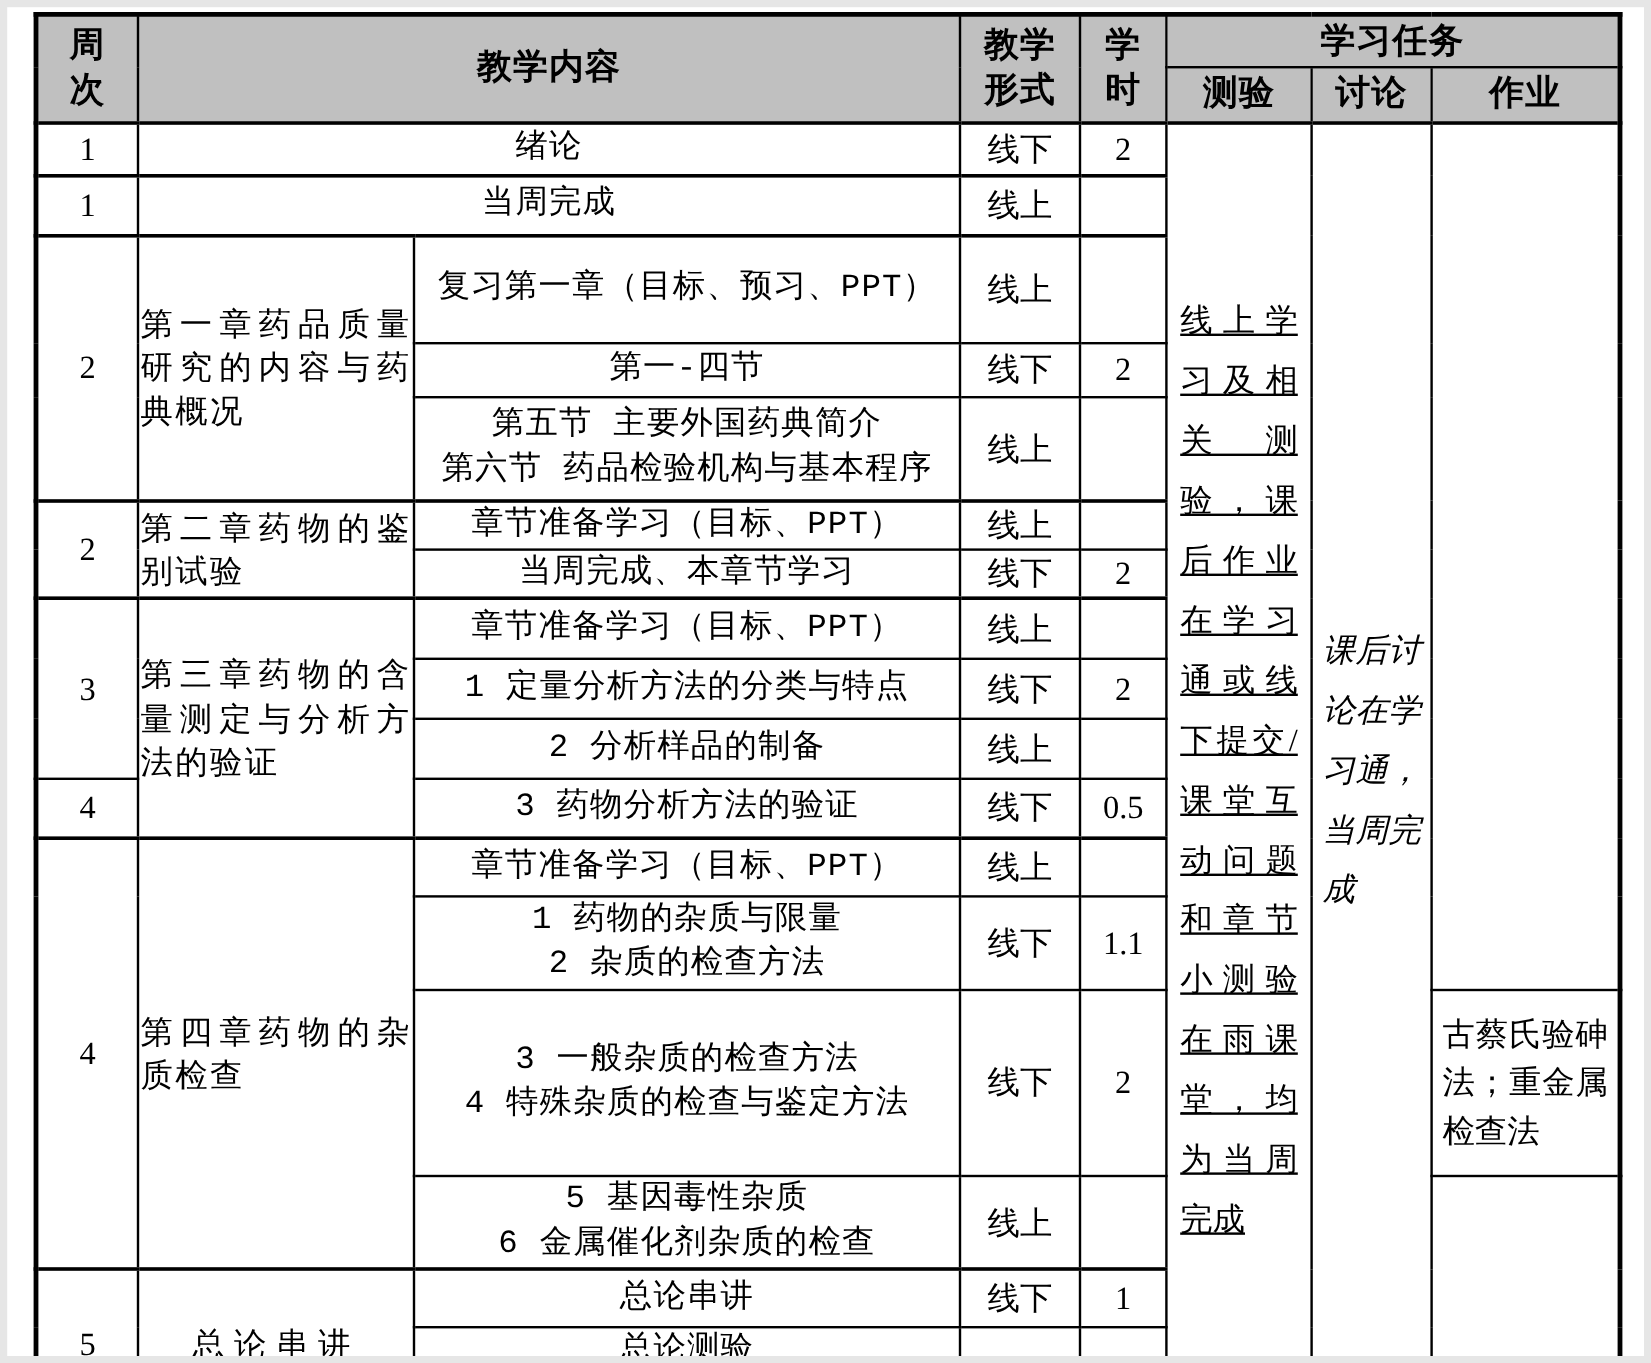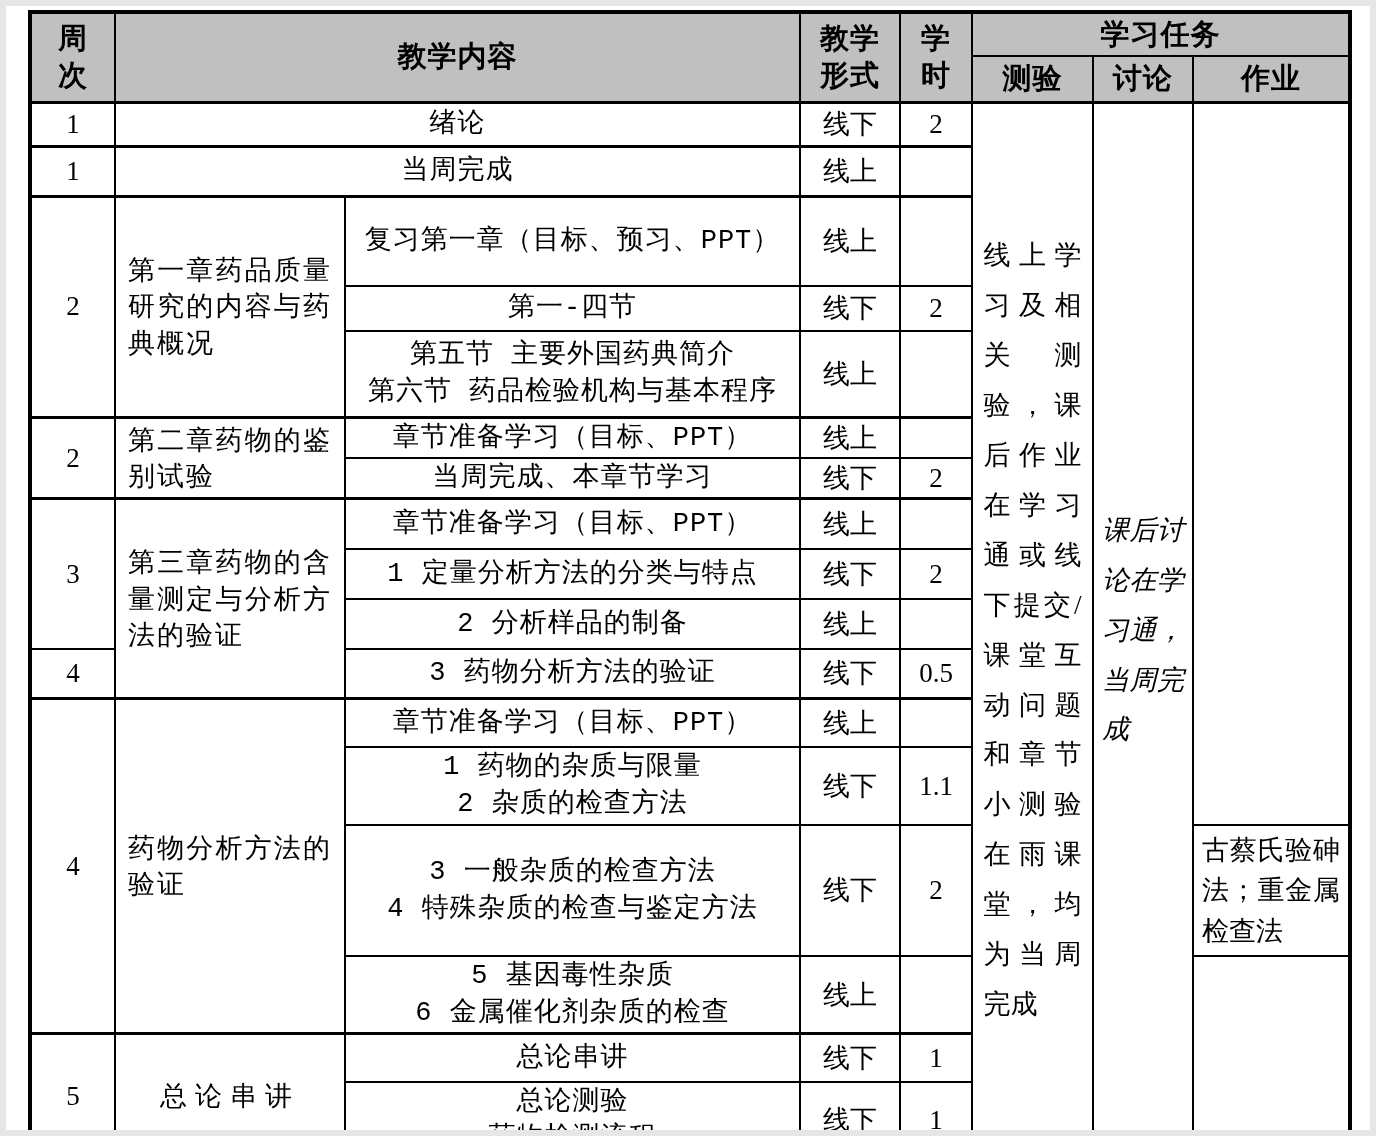--- a/index.html
+++ b/index.html
@@ -37,40 +37,41 @@
     font-weight:bold;
     font-size:29px;
     line-height:1.3;
     letter-spacing:1px;
   }
   tbody tr.grp td{border-top:3px solid #000;}
   td.chapter{
     text-align:justify;
     text-justify:inter-character;
     letter-spacing:2px;
-    padding:2px 12px;
+    padding:2px 1px;
   }
   td.chapter-center{
     text-align:center;
     letter-spacing:8px;
     padding:2px 8px;
   }
   td.detail{letter-spacing:1px;font-family:Liberation Mono, monospace;}
   .quiz-txt{
     width:98px;margin:0 auto;
     text-align:justify;text-justify:inter-character;
     line-height:1.85;
+    text-decoration:underline;
   }
   .disc-txt{
     width:82px;margin:0 auto;
     text-align:justify;text-justify:inter-character;
     line-height:1.85;
     font-style:italic;
   }
-  td.hw-cell{padding:4px 8px;}
+  td.hw-cell{padding:16px 8px;}
   .hw-txt{
     text-align:justify;text-justify:inter-character;
     line-height:1.5;
   }
 </style>
 </head>
 <body>
 
 <div class="edge-frame"></div>
 
@@ -166,21 +167,21 @@
       <td></td>
     </tr>
     <tr style="height:50px">
       <td>4</td>
       <td class="detail">3 药物分析方法的验证</td>
       <td>线下</td>
       <td>0.5</td>
     </tr>
     <tr class="grp" style="height:48px">
       <td rowspan="4">4</td>
-      <td rowspan="4" class="chapter">药物分析方法的验证</td>
+      <td rowspan="4" class="chapter">第四章药物的杂质检查</td>
       <td class="detail">章节准备学习（目标、PPT）</td>
       <td>线上</td>
       <td></td>
     </tr>
     <tr style="height:78px">
       <td class="detail">1 药物的杂质与限量
 2 杂质的检查方法</td>
       <td>线下</td>
       <td>1.1</td>
     </tr>

